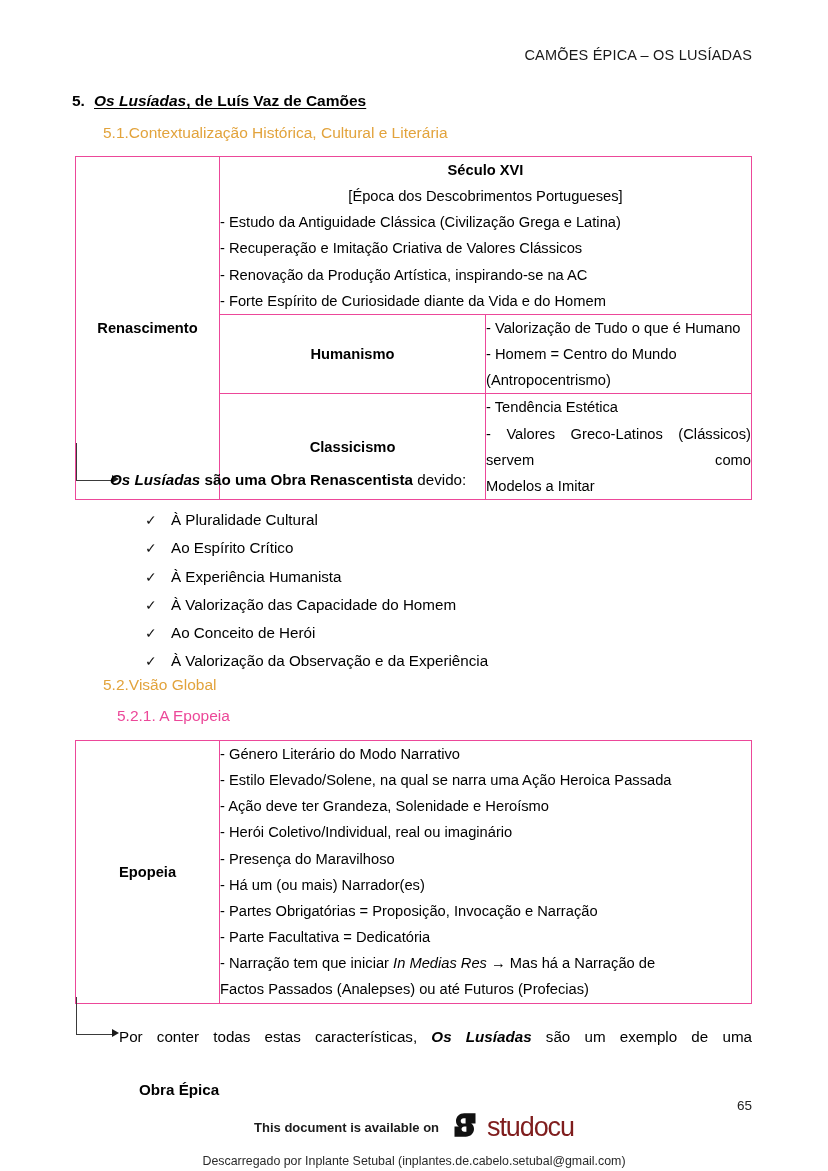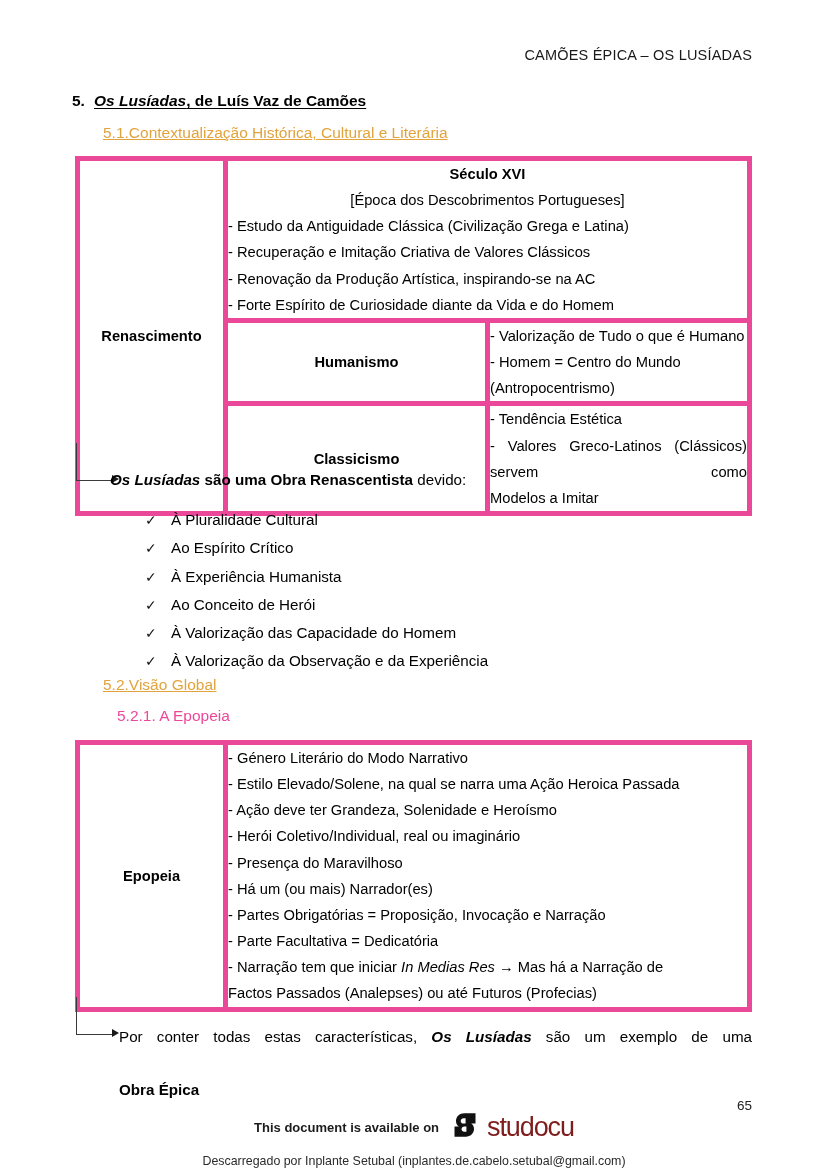--- a/index.html
+++ b/index.html
@@ -45,21 +45,20 @@
   .h-l1 .num { display: inline-block; width: 22px; }
   .h-l1 .underlined { text-decoration: underline; text-underline-offset: 2px; }
   .h-l1 .ital { font-style: italic; }
 
   .h-l2 {
     position: absolute;
     left: 103px;
     font-size: 15.5px;
     color: #e2a33c;
     white-space: nowrap;
-    text-decoration: underline;
   }
   .h-51 { top: 124px; }
   .h-52 { top: 676px; }
 
   .h-l3 {
     position: absolute;
     left: 117px;
     top: 707px;
     font-size: 15.5px;
     color: #ec4899;
@@ -70,21 +69,21 @@
   .tbl {
     position: absolute;
     left: 75px;
     width: 677px;
     border-collapse: collapse;
     table-layout: fixed;
     font-size: 14.7px;
     line-height: 1.78;
   }
   .tbl td {
-    border: 5px solid #ec4899;
+    border: 1px solid #ec4899;
     padding: 0;
     vertical-align: middle;
   }
   .tbl-1 { top: 156px; }
   .tbl-2 { top: 740px; }
 
   .c-label {
     text-align: center;
     font-weight: bold;
     width: 143px;
@@ -131,21 +130,21 @@
     position: absolute;
     top: 1024px;
     left: 119px;
     width: 633px;
     font-size: 15.2px;
     text-align: justify;
     line-height: 1.75;
   }
   .callout-2 > .line1 { display: block; text-align: justify; }
   .callout-2 > .line1::after { content: ""; display: inline-block; width: 100%; }
-  .callout-2 > .line2 { display: block; font-weight: bold; }
+  .callout-2 > .line2 { display: block; font-weight: bold; margin-left: 20px; }
 
   
   .checklist {
     position: absolute;
     top: 506px;
     left: 145px;
     font-size: 15.2px;
     line-height: 1.86;
   }
   .check-row { white-space: nowrap; }
@@ -250,22 +249,22 @@
   <div class="arrowhead" style="left:112px; top:475px;"></div>
 
   <div class="callout callout-1">
     <span class="bold ital">Os Lusíadas</span><span class="bold"> são uma Obra Renascentista</span><span> devido:</span>
   </div>
 
   <div class="checklist">
     <div class="check-row"><span class="check-mark">✓</span><span>À Pluralidade Cultural</span></div>
     <div class="check-row"><span class="check-mark">✓</span><span>Ao Espírito Crítico</span></div>
     <div class="check-row"><span class="check-mark">✓</span><span>À Experiência Humanista</span></div>
+    <div class="check-row"><span class="check-mark">✓</span><span>À Valorização das Capacidade do Homem</span></div>
     <div class="check-row"><span class="check-mark">✓</span><span>Ao Conceito de Herói</span></div>
-    <div class="check-row"><span class="check-mark">✓</span><span>À Valorização das Capacidade do Homem</span></div>
     <div class="check-row"><span class="check-mark">✓</span><span>À Valorização da Observação e da Experiência</span></div>
   </div>
 
   <div class="h-l2 h-52">5.2.Visão Global</div>
 
   <div class="h-l3">5.2.1. A Epopeia</div>
 
   <table class="tbl tbl-2">
     <tbody>
         <tr>

